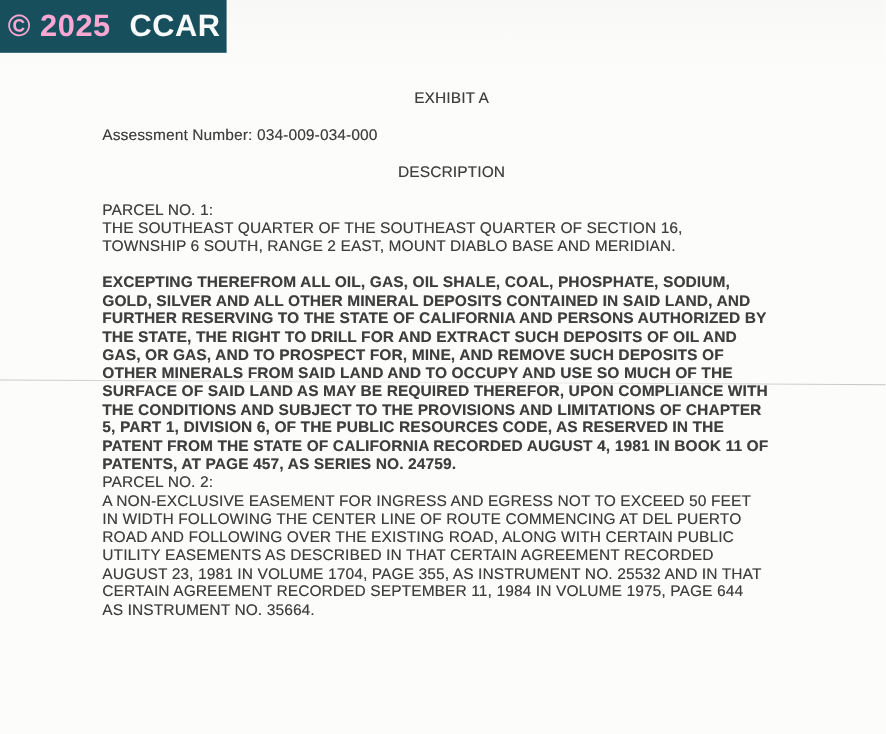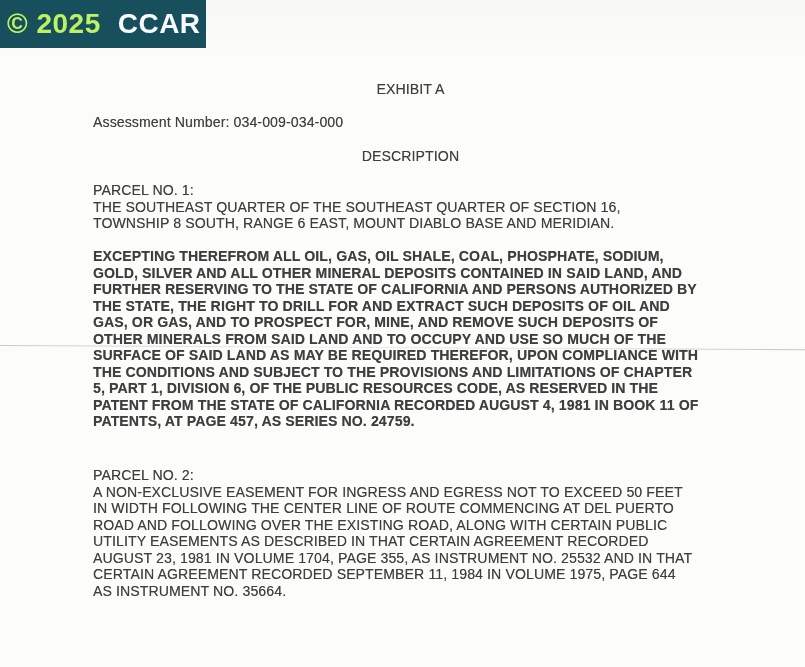--- a/index.html
+++ b/index.html
@@ -31,42 +31,42 @@
     background: #174f5d;
     display: flex;
     align-items: center;
     padding-left: 7px;
     box-sizing: border-box;
     font-weight: bold;
     font-size: 28px;
     letter-spacing: 0.5px;
     white-space: nowrap;
   }
-  .banner .copyright { color: #bef264; }
+  .banner .copyright { color: #f9a8d4; }
   .banner .brand { color: #f7fafa; margin-left: 17px; }
 
   
   .doc-text {
     position: absolute;
     font-size: 14px;
     line-height: 16.5px;
     color: #3e3e3e;
     letter-spacing: 0.15px;
     white-space: pre-line;
     text-shadow: 0.25px 0 0 rgba(62,62,62,0.55);
   }
   .left-col { left: 93px; width: 640px; }
   .centered { left: 8px; width: 805px; text-align: center; }
 
   .title-line   { top: 81px;  }
   .assessment   { top: 114px; }
   .section-head { top: 148px; }
   .para-1       { top: 182px; }
   .para-2       { top: 248px; font-weight: bold; }
-  .para-3       { top: 467px; }
+  .para-3       { top: 430px; }
 
   
   .scan-line {
     position: absolute;
     left: 0;
     top: 345px;
     width: 805px;
     height: 1px;
     background: linear-gradient(90deg,
       rgba(140,140,140,0.45) 0%,
@@ -89,21 +89,21 @@
   </div>
 
   <div class="doc-text centered title-line">EXHIBIT A</div>
 
   <div class="doc-text left-col assessment">Assessment Number: 034-009-034-000</div>
 
   <div class="doc-text centered section-head">DESCRIPTION</div>
 
   <div class="doc-text left-col para-1">PARCEL NO. 1:
 THE SOUTHEAST QUARTER OF THE SOUTHEAST QUARTER OF SECTION 16,
-TOWNSHIP 8 SOUTH, RANGE 6 EAST, MOUNT DIABLO BASE AND MERIDIAN.</div>
+TOWNSHIP 6 SOUTH, RANGE 2 EAST, MOUNT DIABLO BASE AND MERIDIAN.</div>
 
   <div class="doc-text left-col para-2">EXCEPTING THEREFROM ALL OIL, GAS, OIL SHALE, COAL, PHOSPHATE, SODIUM,
 GOLD, SILVER AND ALL OTHER MINERAL DEPOSITS CONTAINED IN SAID LAND, AND
 FURTHER RESERVING TO THE STATE OF CALIFORNIA AND PERSONS AUTHORIZED BY
 THE STATE, THE RIGHT TO DRILL FOR AND EXTRACT SUCH DEPOSITS OF OIL AND
 GAS, OR GAS, AND TO PROSPECT FOR, MINE, AND REMOVE SUCH DEPOSITS OF
 OTHER MINERALS FROM SAID LAND AND TO OCCUPY AND USE SO MUCH OF THE
 SURFACE OF SAID LAND AS MAY BE REQUIRED THEREFOR, UPON COMPLIANCE WITH
 THE CONDITIONS AND SUBJECT TO THE PROVISIONS AND LIMITATIONS OF CHAPTER
 5, PART 1, DIVISION 6, OF THE PUBLIC RESOURCES CODE, AS RESERVED IN THE

